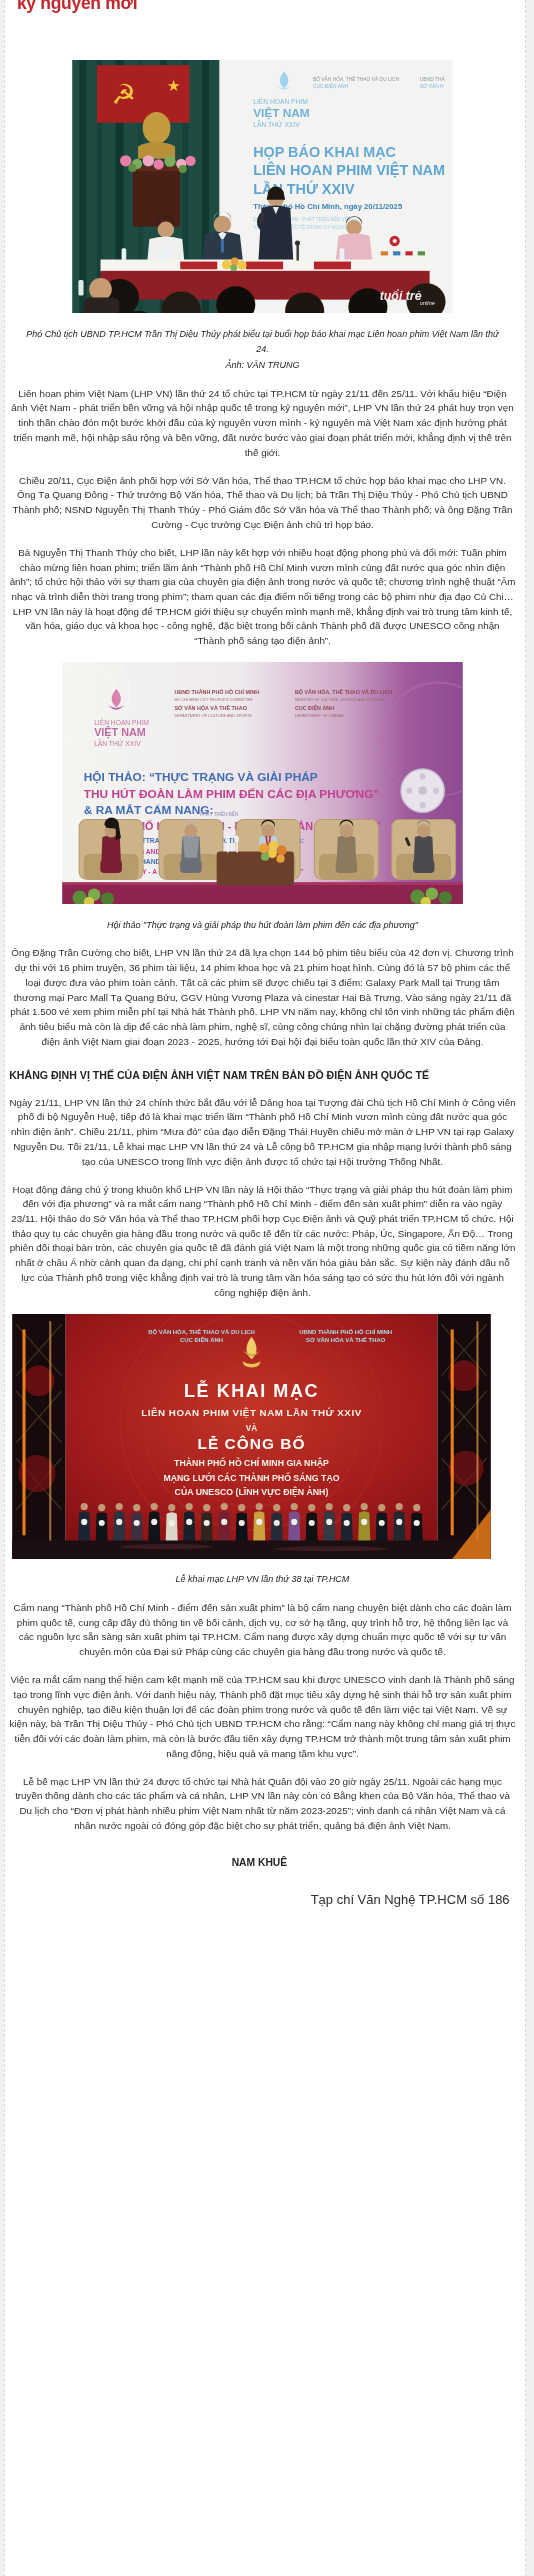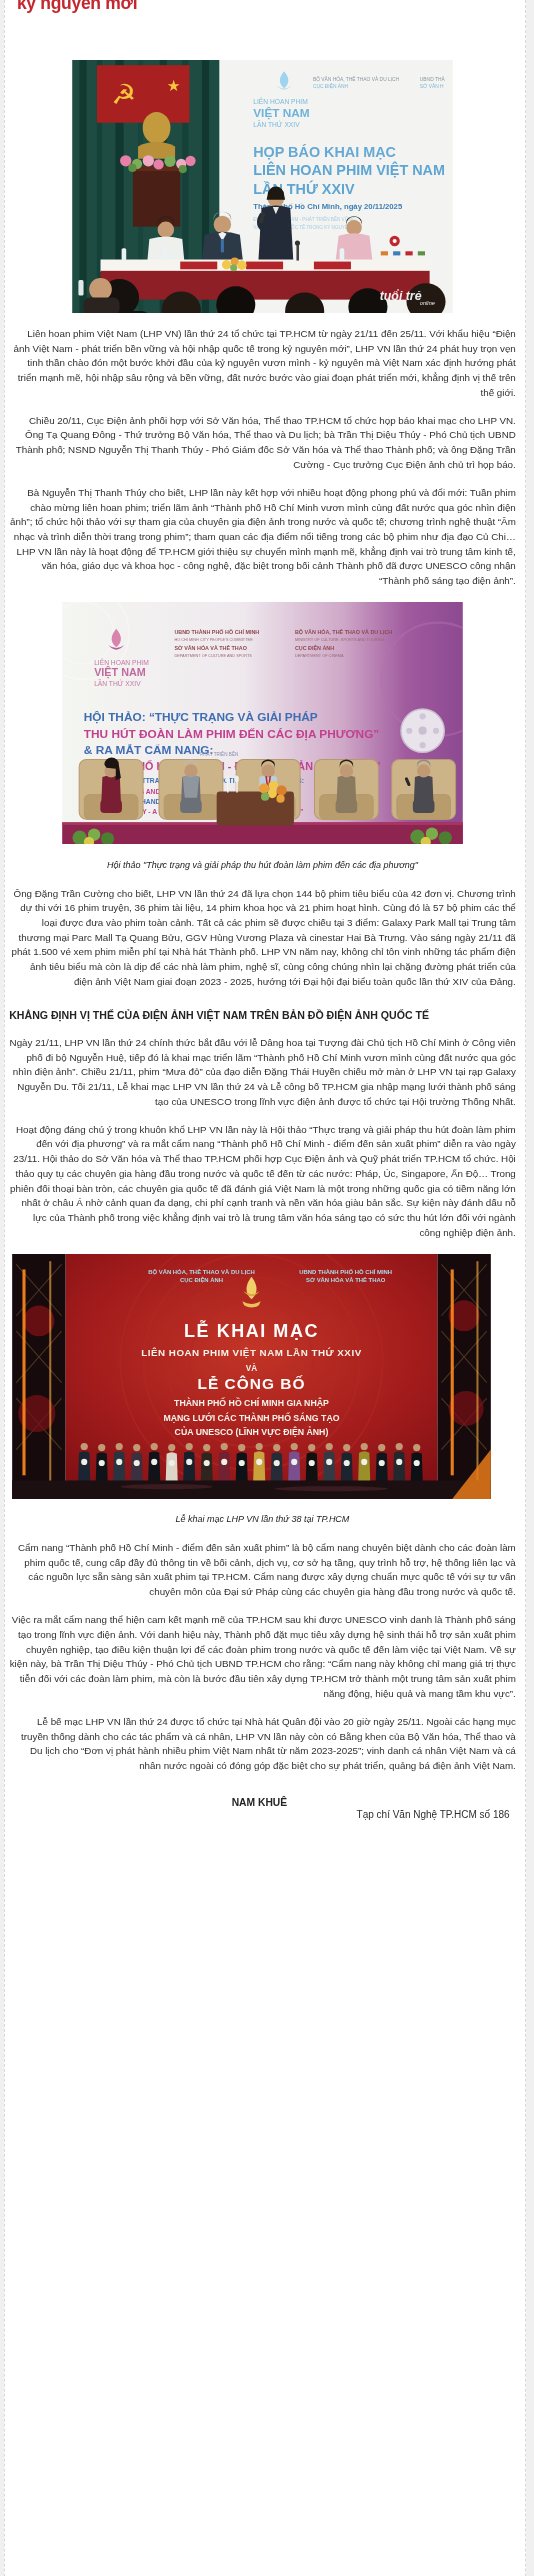--- a/index.html
+++ b/index.html
@@ -10,24 +10,24 @@
         box-sizing:border-box;overflow:hidden;padding:0 9.3px 0 4.1px;}
   h1.title{margin:-6.2px 0 0 0;padding-left:7.7px;font-size:17.5px;line-height:19.6px;font-weight:800;
         color:#c4272e;letter-spacing:-0.3px;}
   figure{margin:0 auto;display:block;}
   .fig1{margin-top:47px;width:381px;}
   .fig2{margin-top:13.4px;width:401px;}
   .fig3{margin-top:13.4px;width:501px;}
   svg{display:block;font-family:"Liberation Sans",sans-serif;}
   p.caption{margin:13.4px auto 0;width:94%;text-align:center;font-style:italic;font-size:9px;
         line-height:15.5px;color:#222;}
-  p.body{margin:13.4px 0 0;font-size:9.8px;line-height:14.7px;color:#303030;text-align:right;}
+  p.body{margin:13.4px 0 0;font-size:9.8px;line-height:14.7px;color:#303030;text-align:center;}
   h2.sub{margin:19.6px 0 0;font-size:10.6px;line-height:13.4px;font-weight:800;color:#242424;}
   .byline{margin-top:23px;text-align:center;font-weight:800;font-size:10.3px;color:#242424;padding-right:6.2px;}
-  .source{margin-top:1px;text-align:right;font-size:10px;color:#2e2e2e;padding-right:6.2px;}
+  .source{margin-top:24px;text-align:right;font-size:13px;color:#2e2e2e;padding-right:6.2px;}
 </style>
 </head>
 <body>
 
 <div class="page">
   <div class="content">
 
     <h1 class="title">kỷ nguyên mới</h1>
 
     <figure class="fig1">
@@ -149,20 +149,24 @@
             <rect x="22" y="462" width="70" height="34" rx="12" fill="#2a2320"></rect>
           <rect x="12" y="428" width="10" height="30" rx="3" fill="#dfe8ea"></rect>
         </g>
 
         <g opacity="0.92">
           <text x="598" y="466" font-size="24" font-style="italic" font-weight="bold" fill="#ffffff">tuổi trẻ</text>
           <text x="676" y="476" font-size="11" font-style="italic" fill="#ffffff">online</text>
         </g>
       </svg>
     </figure>
+    <p class="caption">
+      <span>Phó Chủ tịch UBND TP.HCM Trần Thị Diệu Thúy phát biểu tại buổi họp báo khai mạc Liên hoan phim Việt Nam lần thứ 24.</span><br>
+      <span>Ảnh: VĂN TRUNG</span>
+    </p>
 
     <p class="body">Liên hoan phim Việt Nam (LHP VN) lần thứ 24 tổ chức tại TP.HCM từ ngày 21/11 đến 25/11. Với khẩu hiệu “Điện ảnh Việt Nam - phát triển bền vững và hội nhập quốc tế trong kỷ nguyên mới”, LHP VN lần thứ 24 phát huy trọn vẹn tinh thần chào đón một bước khởi đầu của kỷ nguyên vươn mình - kỷ nguyên mà Việt Nam xác định hướng phát triển mạnh mẽ, hội nhập sâu rộng và bền vững, đất nước bước vào giai đoạn phát triển mới, khẳng định vị thế trên thế giới.</p>
     <p class="body">Chiều 20/11, Cục Điện ảnh phối hợp với Sở Văn hóa, Thể thao TP.HCM tổ chức họp báo khai mạc cho LHP VN. Ông Tạ Quang Đông - Thứ trưởng Bộ Văn hóa, Thể thao và Du lịch; bà Trần Thị Diệu Thúy - Phó Chủ tịch UBND Thành phố; NSND Nguyễn Thị Thanh Thúy - Phó Giám đốc Sở Văn hóa và Thể thao Thành phố; và ông Đặng Trần Cường - Cục trưởng Cục Điện ảnh chủ trì họp báo.</p>
     <p class="body">Bà Nguyễn Thị Thanh Thúy cho biết, LHP lần này kết hợp với nhiều hoạt động phong phú và đổi mới: Tuần phim chào mừng liên hoan phim; triển lãm ảnh “Thành phố Hồ Chí Minh vươn mình cùng đất nước qua góc nhìn điện ảnh”; tổ chức hội thảo với sự tham gia của chuyên gia điện ảnh trong nước và quốc tế; chương trình nghệ thuật “Âm nhạc và trình diễn thời trang trong phim”; tham quan các địa điểm nổi tiếng trong các bộ phim như địa đạo Củ Chi… LHP VN lần này là hoạt động để TP.HCM giới thiệu sự chuyển mình mạnh mẽ, khẳng định vai trò trung tâm kinh tế, văn hóa, giáo dục và khoa học - công nghệ, đặc biệt trong bối cảnh Thành phố đã được UNESCO công nhận “Thành phố sáng tạo điện ảnh”.</p>
 
     <figure class="fig2">
       <svg width="401" height="242" viewBox="0 0 778 470">
         <defs>
           <linearGradient id="g2" x1="0" y1="0" x2="1" y2="0">
             <stop offset="0" stop-color="#f4f6f1"></stop>

